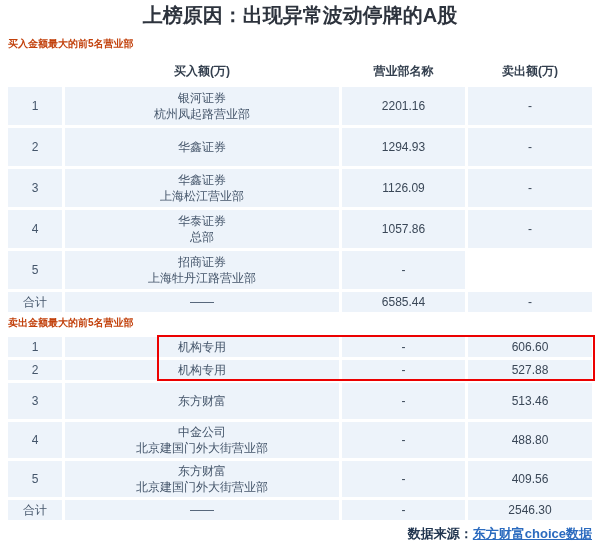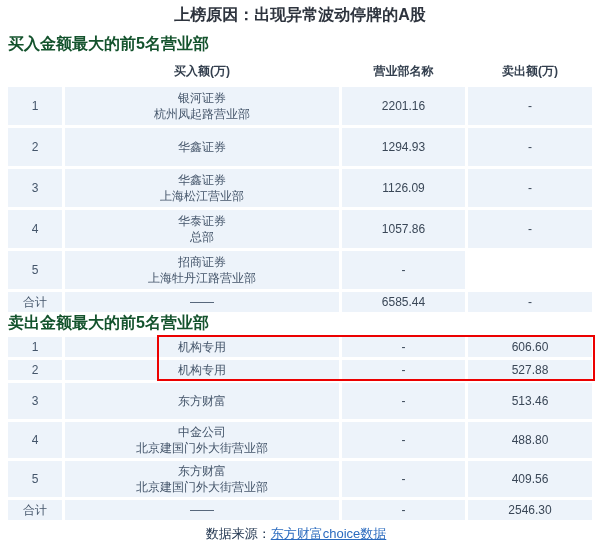--- a/index.html
+++ b/index.html
@@ -3,25 +3,25 @@
 <meta charset="utf-8">
 <style>
   * { box-sizing: border-box; margin: 0; padding: 0; }
   html, body { background: #ffffff; }
   body {
     width: 600px; height: 545px; overflow: hidden; position: relative;
     font-family: "Liberation Sans", "DejaVu Sans", sans-serif;
   }
   .main-title {
     padding-top: 7px; height: 23px; text-align: center;
-    font-size: 16px; line-height: 16px; font-weight: bold; color: #2d333d;
+    font-size: 20px; line-height: 16px; font-weight: bold; color: #2d333d;
   }
   .section-title {
-    margin: 13px 8px 6px; font-size: 16px; line-height: 16px;
-    font-weight: bold; color: #14532d;
+    margin: 13px 8px 6px; font-size: 10px; line-height: 16px;
+    font-weight: bold; color: #c2410c;
   }
   .section-title.second { margin: 1px 8px 6px; }
   .table { margin: 0 8px; }
   .thead {
     display: grid; grid-template-columns: 54px 274px 123px 124px; column-gap: 3px;
     height: 26px; margin-bottom: 3px; align-items: center;
     font-size: 12px; font-weight: bold; color: #333f4e;
   }
   .thead .c { text-align: center; }
   .row {
@@ -36,22 +36,22 @@
     align-items: center; justify-content: center;
     font-size: 12px; color: #44556a; text-align: center; line-height: 16px;
   }
   .row .cell.num { color: #3a4757; }
   .tbody { position: relative; }
   .red-box {
     position: absolute; left: 149px; top: -2px; width: 438px; height: 46px;
     border: 2px solid #ec0000; pointer-events: none; z-index: 2;
   }
   .footer {
-    margin-top: 5px; padding-right: 8px; text-align: center;
-    font-size: 13px; font-weight: normal; color: #223650;
+    margin-top: 5px; padding-right: 8px; text-align: right;
+    font-size: 13px; font-weight: bold; color: #223650;
   }
   .footer a { color: #2b6bbf; text-decoration: underline; cursor: pointer; }
 </style>
 </head>
 <body>
 
 <div class="main-title">上榜原因：出现异常波动停牌的A股</div>
 
 <div class="section-title">买入金额最大的前5名营业部</div>
 

